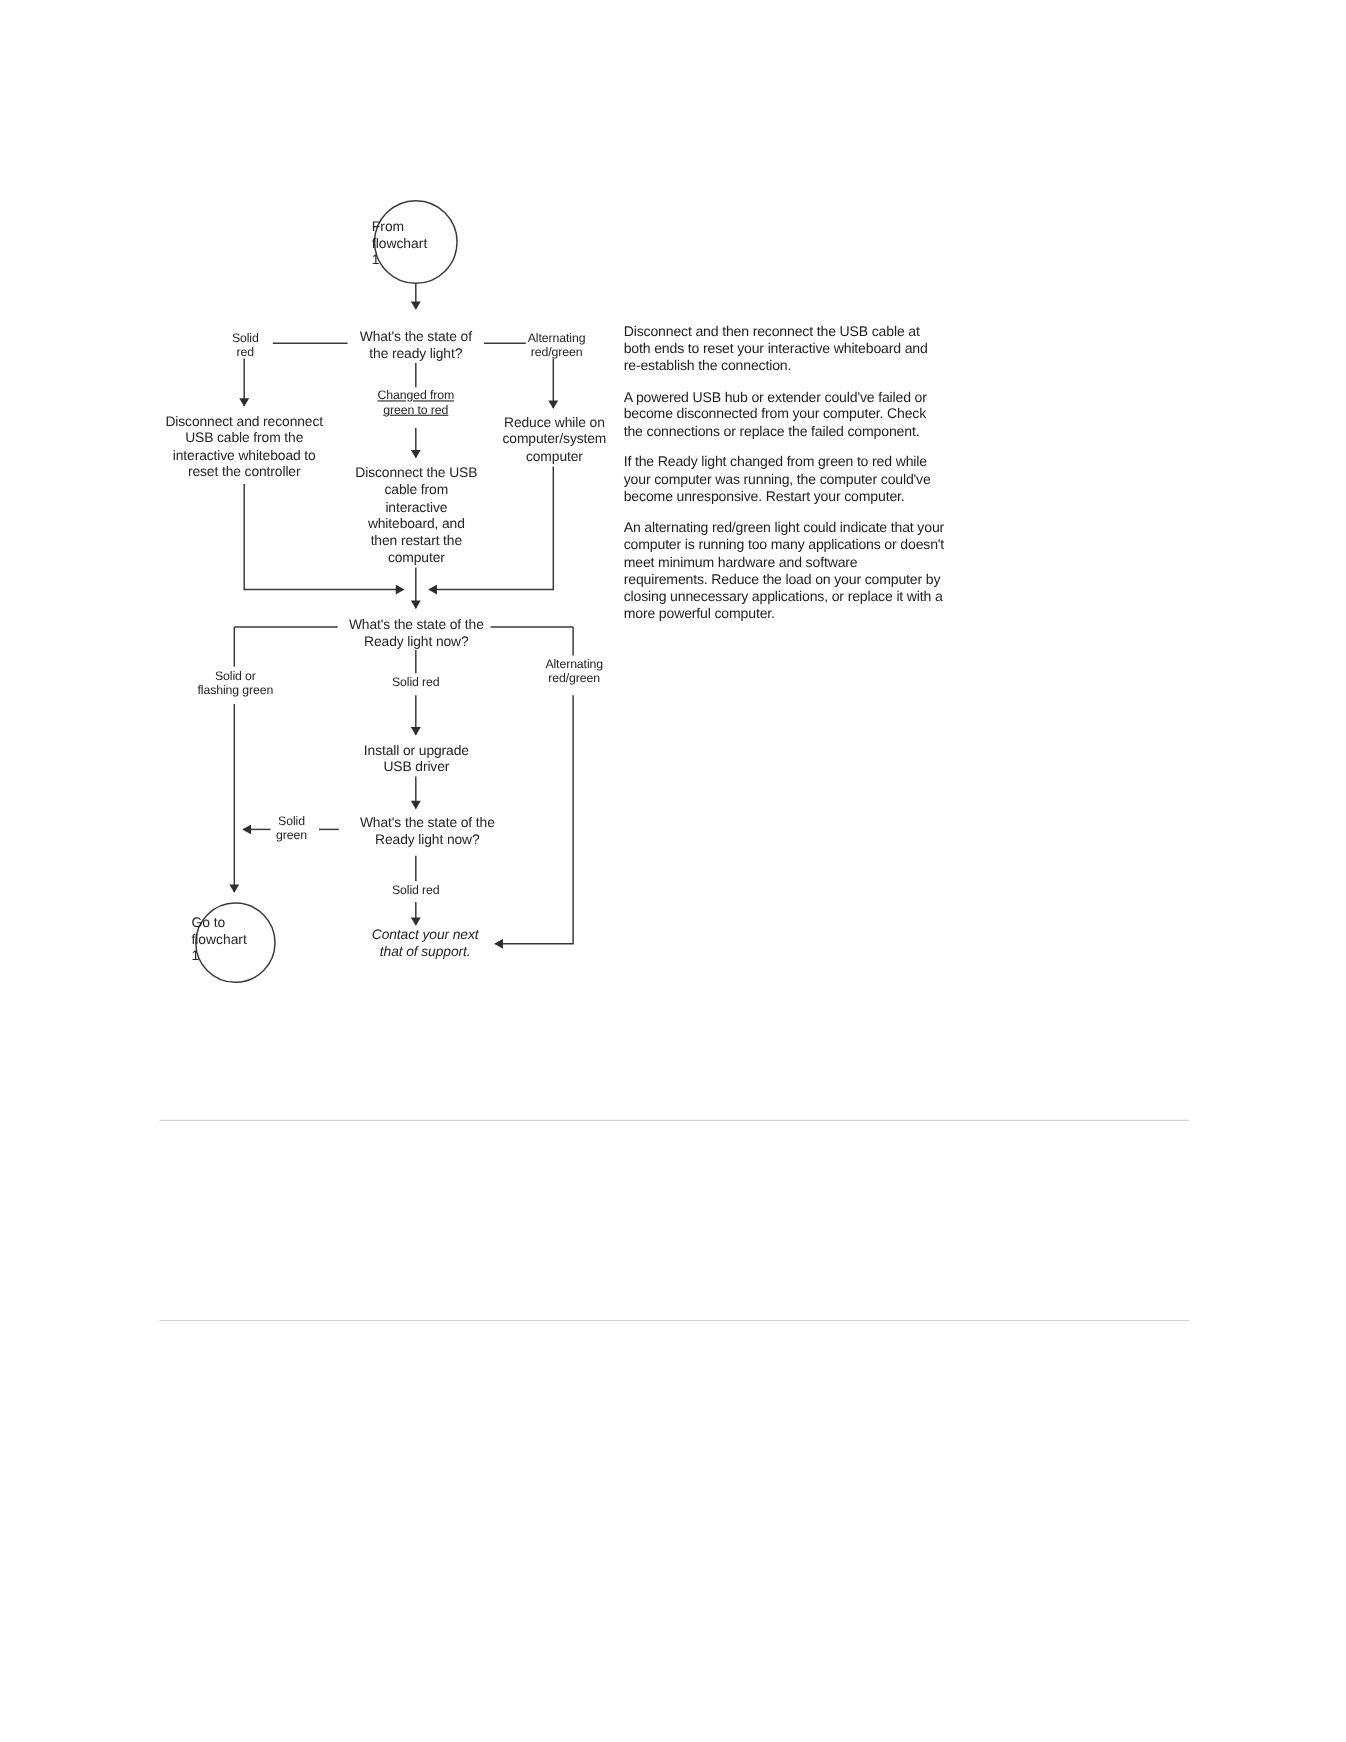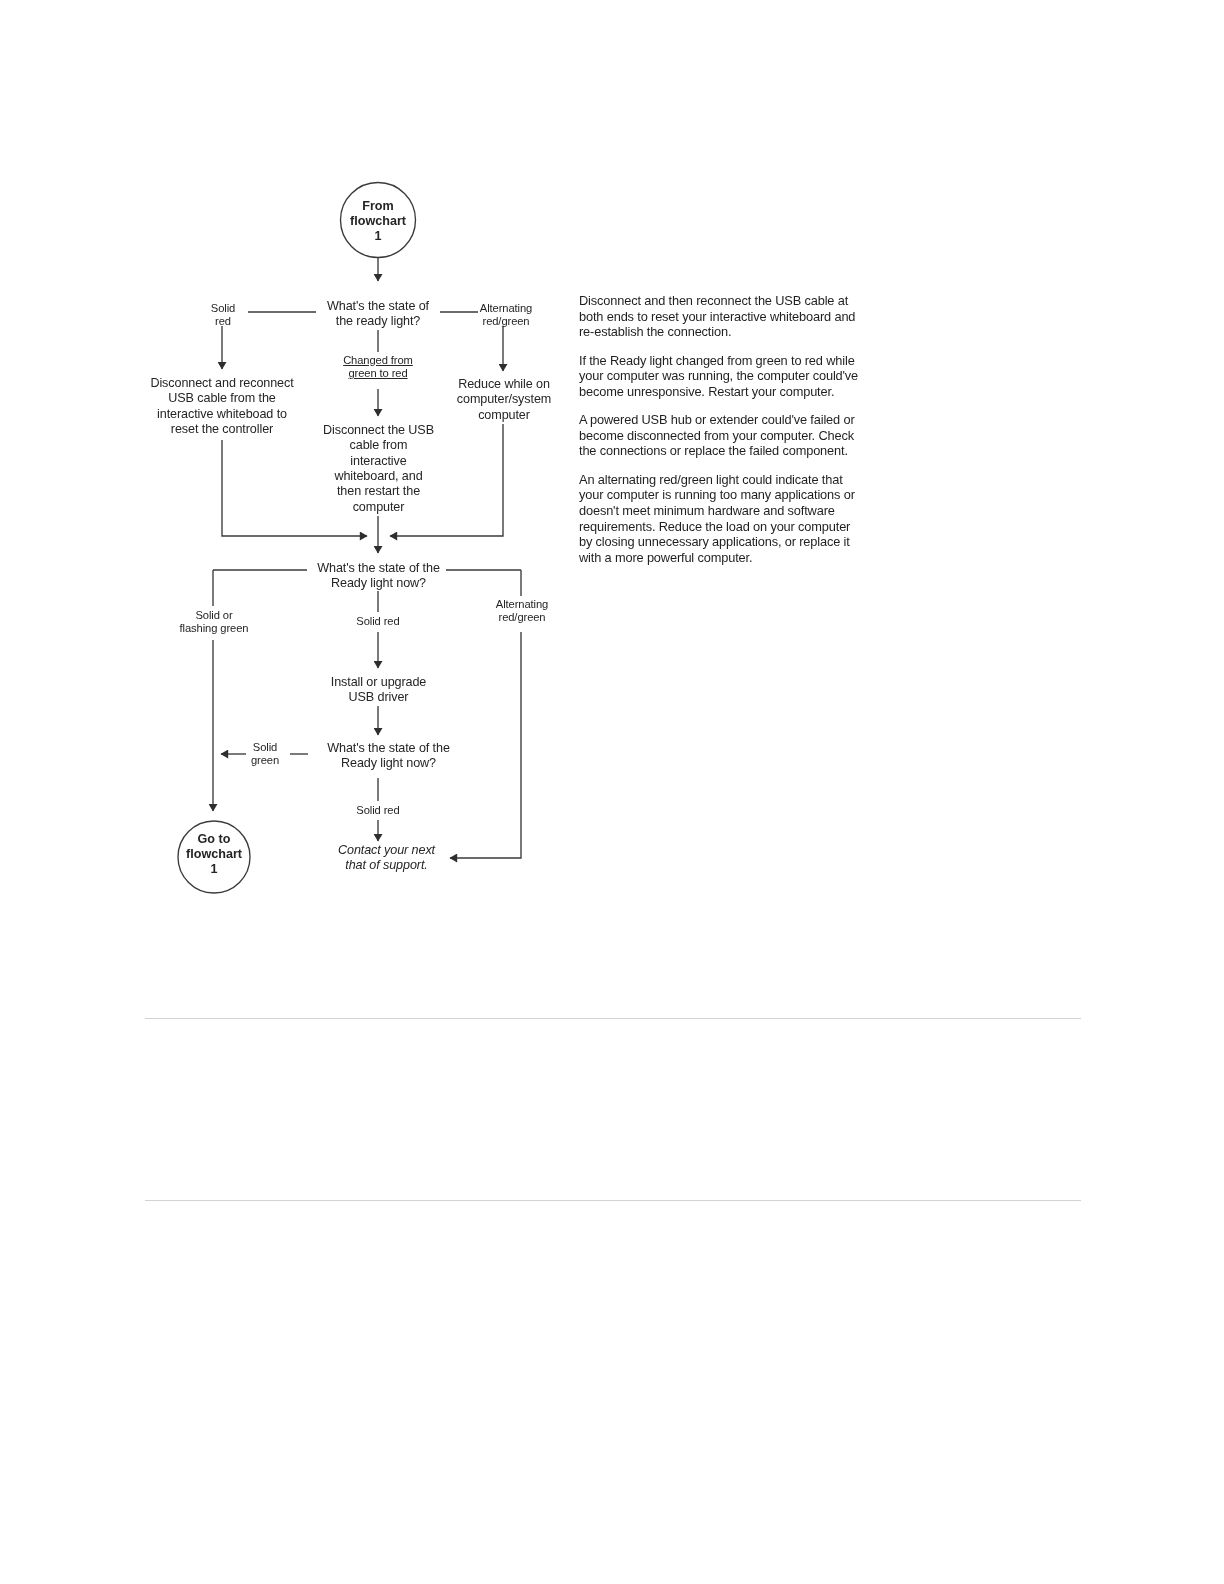--- a/index.html
+++ b/index.html
@@ -41,38 +41,36 @@
     color: #252525;
     font-size: 12.6px;
     letter-spacing: -0.1px;
   }
   .node.small {
     font-size: 11.2px;
     line-height: 1.2;
   }
   .circle-label {
     position: absolute;
-    text-align: center;
     line-height: 1.2;
     font-size: 12.6px;
     color: #252525;
-    font-weight: bold;
   }
 
   
   .side-col {
     position: absolute;
     left: 567px;
     width: 292px;
     font-size: 12.8px;
     line-height: 1.215;
     color: #1f1f1f;
     letter-spacing: -0.15px;
   }
-  .side-para { margin: 0 0 13px 12px; }
+  .side-para { margin: 0 0 13px 0; }
 
   
   .page-rule {
     position: absolute;
     left: 145px;
     width: 936px;
     height: 1px;
     background: #d3d3d3;
   }
 </style>
@@ -233,22 +231,22 @@
   </div>
 
   <div class="circle-label" style="left:174px; top:832px; width:80px;">
     <div>Go to</div>
     <div>flowchart</div>
     <div>1</div>
   </div>
 
   <div class="side-col" style="top:293px;">
     <p class="side-para">Disconnect and then reconnect the USB cable at both ends to reset your interactive whiteboard and re-establish the connection.</p>
+    <p class="side-para">A powered USB hub or extender could've failed or become disconnected from your computer. Check the connections or replace the failed component.</p>
     <p class="side-para">If the Ready light changed from green to red while your computer was running, the computer could've become unresponsive. Restart your computer.</p>
-    <p class="side-para">A powered USB hub or extender could've failed or become disconnected from your computer. Check the connections or replace the failed component.</p>
     <p class="side-para">An alternating red/green light could indicate that your computer is running too many applications or doesn't meet minimum hardware and software requirements. Reduce the load on your computer by closing unnecessary applications, or replace it with a more powerful computer.</p>
   </div>
 
 
   <div class="page-rule" style="top:1018px;"></div>
   <div class="page-rule" style="top:1200px;"></div>
 
 </div>
 
 </body></html>

